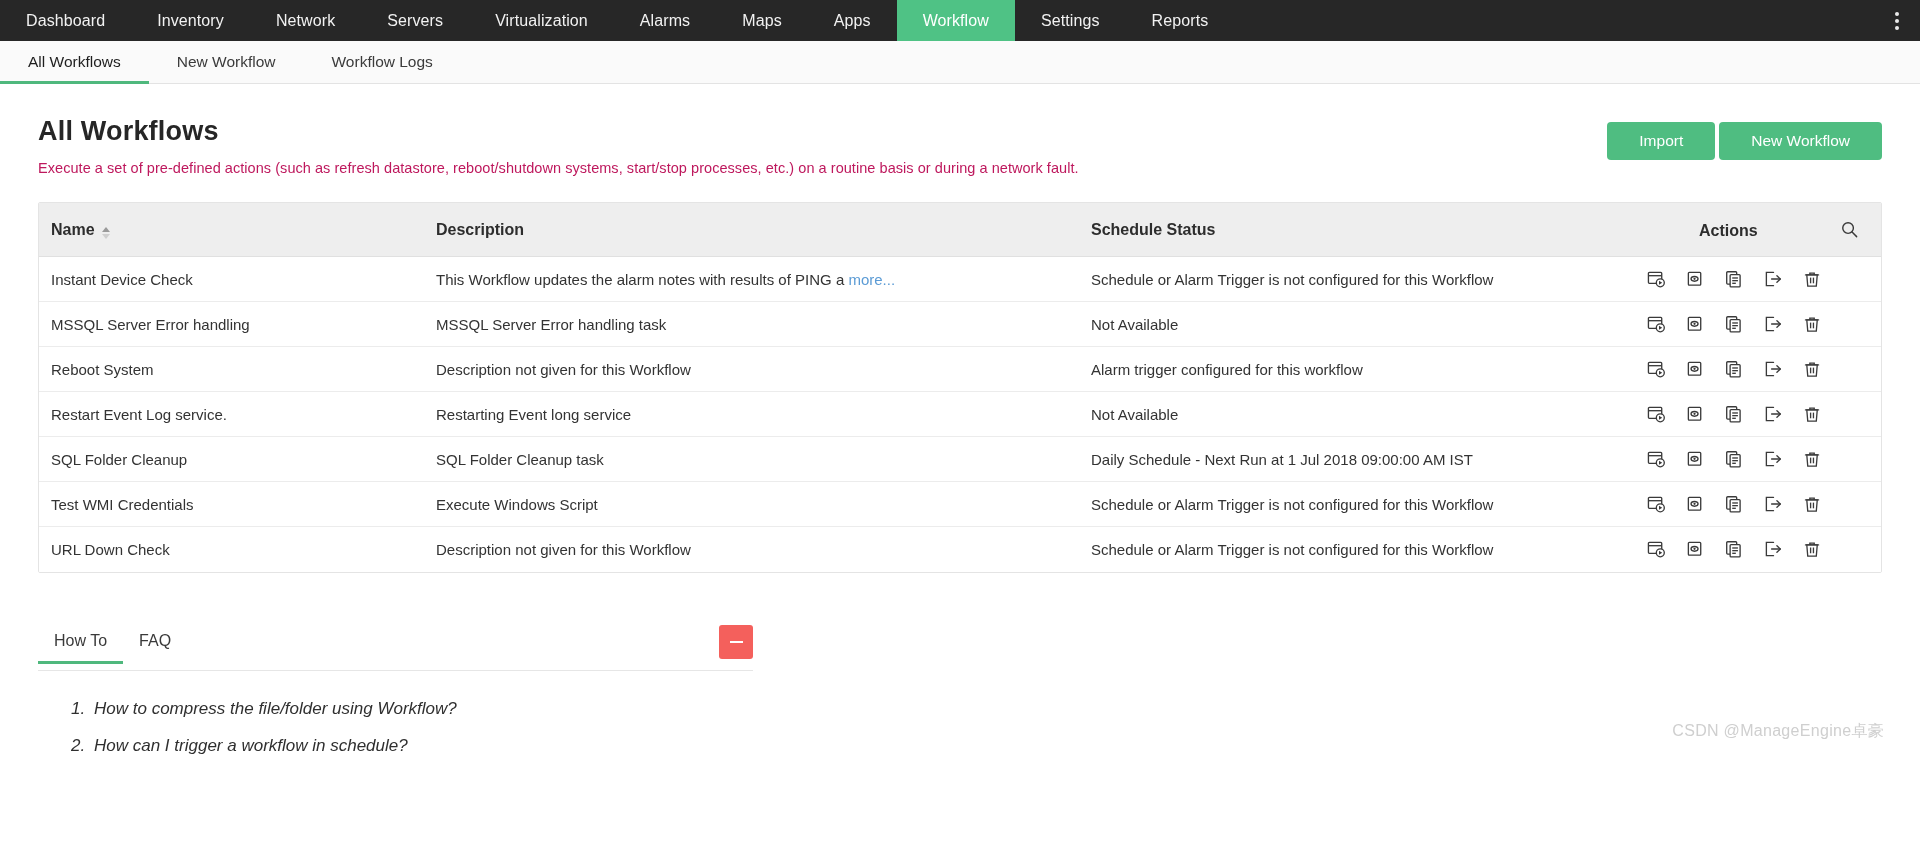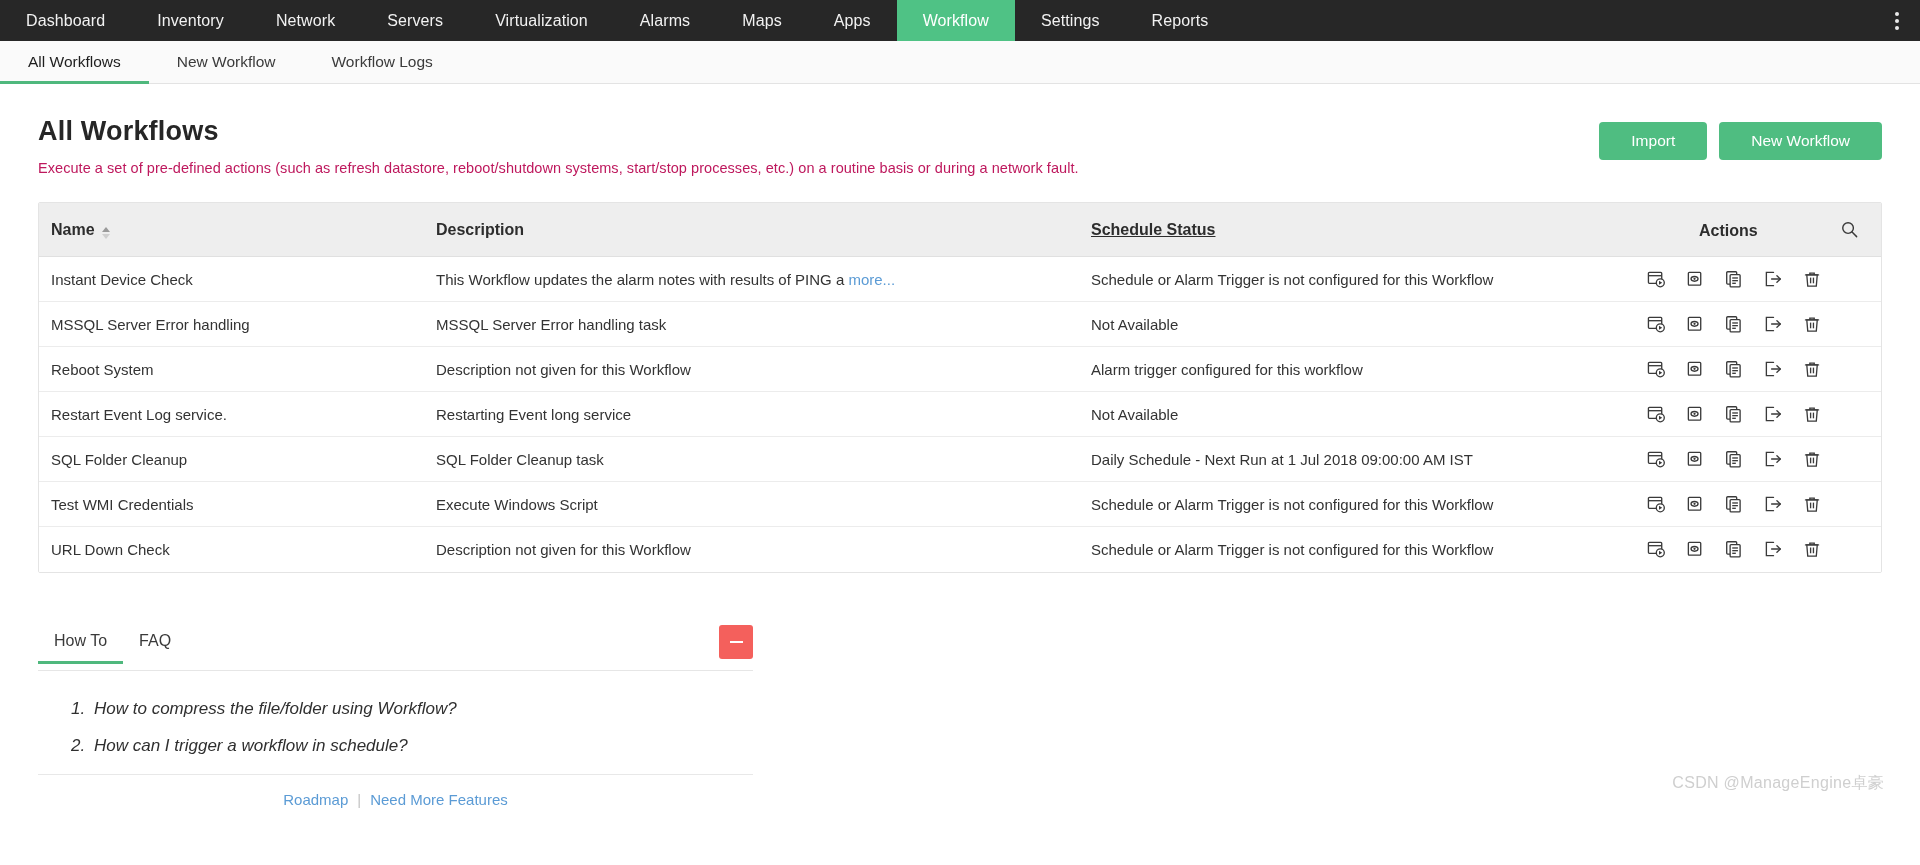--- a/index.html
+++ b/index.html
@@ -88,21 +88,21 @@
     color: #262626;
     margin: 0 0 0 0;
     letter-spacing: .2px;
   }
   .page-sub {
     font-size: 14.5px;
     color: #be185d;
     margin-top: 13px;
     letter-spacing: .05px;
   }
-  .head-actions { display: flex; gap: 12px; padding-top: 6px; }
+  .head-actions { display: flex; gap: 4px; padding-top: 6px; }
   .btn {
     background: #4fbd81;
     color: #ffffff;
     border: none;
     border-radius: 4px;
     font-size: 15.5px;
     font-family: "Liberation Sans", sans-serif;
     padding: 0 32px;
     height: 38px;
     cursor: pointer;
@@ -122,21 +122,21 @@
     text-align: left;
     font-size: 16px;
     font-weight: bold;
     color: #2d2d2d;
     padding: 16px 0 16px 12px;
     height: 52px;
     border-bottom: 1px solid #e0e0e0;
   }
   .col-name { width: 385px; }
   .col-desc { width: 655px; }
-  .col-status { width: 560px; text-decoration: underline; }
+  .col-status { width: 560px; }
   .col-actions { width: auto; }
 
   th .th-inner { display: flex; align-items: flex-end; }
   .sort-arrows {
     display: inline-flex;
     flex-direction: column;
     margin-left: 7px;
     gap: 2px;
     cursor: pointer;
   }
@@ -713,19 +713,16 @@
       <div class="help-tab active"><span>How To</span></div>
       <div class="help-tab"><span>FAQ</span></div>
       <button class="collapse-btn">
         <span class="bar"></span>
       </button>
     </div>
     <ol class="help-list">
       <li>How to compress the file/folder using Workflow?</li>
       <li>How can I trigger a workflow in schedule?</li>
     </ol>
-    <div class="help-footer">
-      <a>Roadmap</a><span class="sep">|</span><a>Need More Features</a>
-    </div>
   </div>
 
   <div class="watermark">CSDN @ManageEngine卓豪</div>
 </div>
 
 </body></html>

